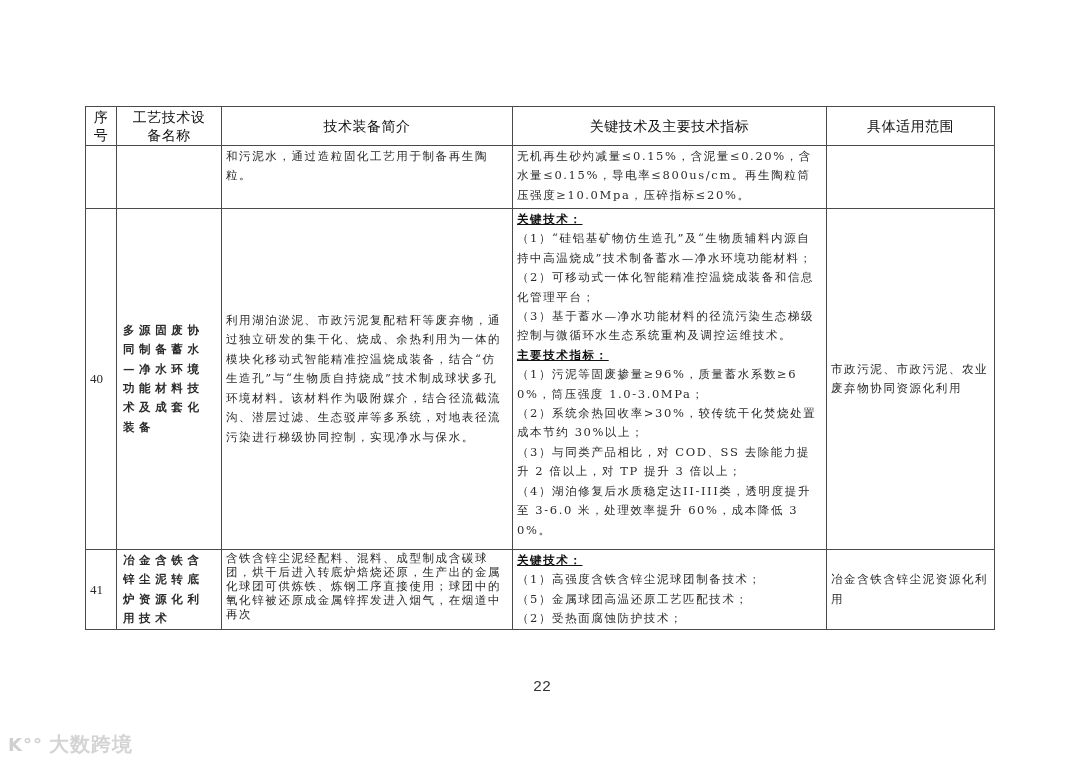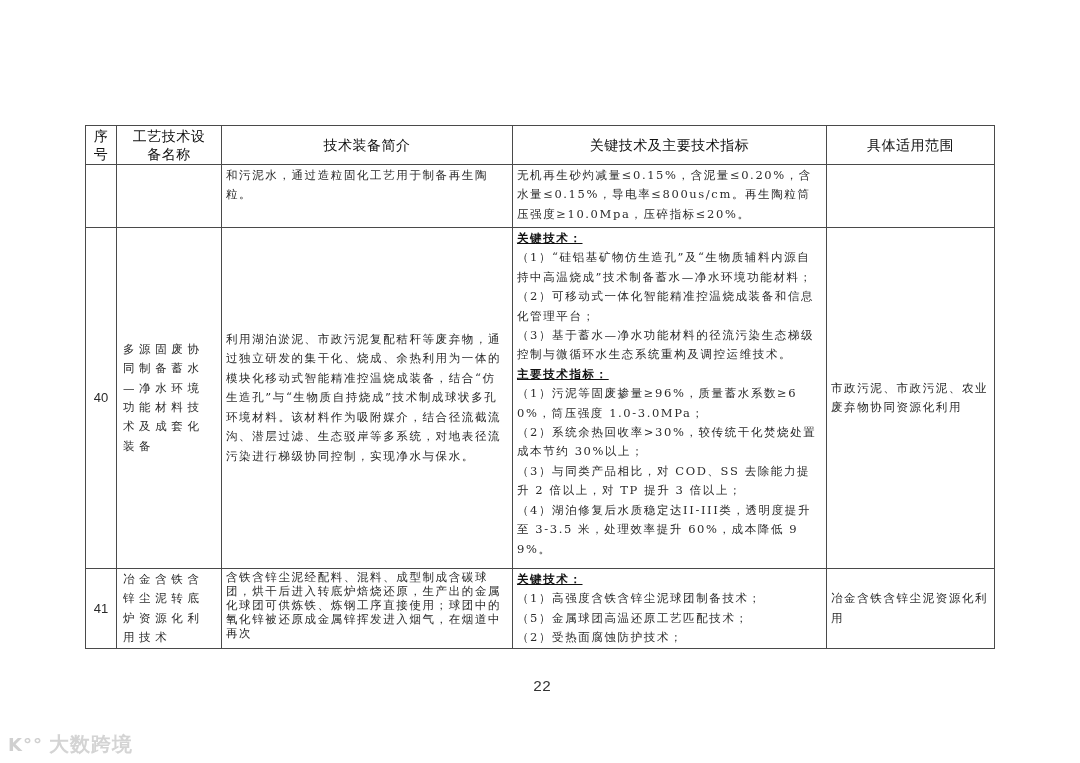--- a/index.html
+++ b/index.html
@@ -1,34 +1,34 @@
 <!DOCTYPE html>
 <html><head>
 <meta charset="utf-8">
 <style>
   html, body { margin: 0; padding: 0; }
   body {
     width: 1080px; height: 763px; background: #ffffff; position: relative; overflow: hidden;
     font-family: "DejaVu Serif", "Liberation Serif", serif; color: #2a2a2a;
   }
   .tbl {
-    position: absolute; left: 85px; top: 125px;
+    position: absolute; left: 85px; top: 106px;
     border-collapse: collapse; table-layout: fixed;
   }
   .tbl td, .tbl th {
     border: 1.5px solid #4a4a4a; vertical-align: middle; padding: 0 4px;
     font-size: 11.5px; line-height: 19.4px; letter-spacing: 1.6px; word-break: break-all;
   }
   .tbl th {
     font-family: "DejaVu Sans", "Liberation Sans", sans-serif; font-weight: normal;
     font-size: 14px; line-height: 18px; color: #111; letter-spacing: 0.5px; text-align: center; height: 38px;
   }
   .tbl td.top { vertical-align: top; padding-top: 1px; }
-  .tbl td.num { text-align: center; font-family: Liberation Sans, sans-serif; font-size: 13px; letter-spacing: 0; }
-  .tbl td.name { letter-spacing: 4.6px; padding: 0 12px 0 6px; }
+  .tbl td.num { text-align: left; font-family: Liberation Serif, serif; font-size: 13px; letter-spacing: 0; }
+  .tbl td.name { letter-spacing: 4.6px; padding: 0 12px 0 6px; font-weight: bold; }
   .sub-head { font-weight: bold; color: #111; text-decoration: underline; }
   .line { display: block; }
   .page-num {
     position: absolute; left: 533px; top: 679px; font-family: Liberation Mono, monospace;
     font-size: 15px; color: #333;
   }
   .watermark {
     position: absolute; left: 8px; top: 731px; display: flex; align-items: center; gap: 6px;
     color: #d4d4d4; font-family: "DejaVu Sans", sans-serif; font-weight: bold; font-size: 20px; letter-spacing: 1px;
   }
@@ -70,21 +70,21 @@
       <td>利用湖泊淤泥、市政污泥复配秸秆等废弃物，通过独立研发的集干化、烧成、余热利用为一体的模块化移动式智能精准控温烧成装备，结合“仿生造孔”与“生物质自持烧成”技术制成球状多孔环境材料。该材料作为吸附媒介，结合径流截流沟、潜层过滤、生态驳岸等多系统，对地表径流污染进行梯级协同控制，实现净水与保水。</td>
       <td class="top">
         <span class="line sub-head">关键技术：</span>
         <span class="line">（1）“硅铝基矿物仿生造孔”及“生物质辅料内源自持中高温烧成”技术制备蓄水—净水环境功能材料；</span>
         <span class="line">（2）可移动式一体化智能精准控温烧成装备和信息化管理平台；</span>
         <span class="line">（3）基于蓄水—净水功能材料的径流污染生态梯级控制与微循环水生态系统重构及调控运维技术。</span>
         <span class="line sub-head">主要技术指标：</span>
         <span class="line">（1）污泥等固废掺量≥96%，质量蓄水系数≥60%，筒压强度 1.0-3.0MPa；</span>
         <span class="line">（2）系统余热回收率&gt;30%，较传统干化焚烧处置成本节约 30%以上；</span>
         <span class="line">（3）与同类产品相比，对 COD、SS 去除能力提升 2 倍以上，对 TP 提升 3 倍以上；</span>
-        <span class="line">（4）湖泊修复后水质稳定达II-III类，透明度提升至 3-3.5 米，处理效率提升 60%，成本降低 99%。</span>
+        <span class="line">（4）湖泊修复后水质稳定达II-III类，透明度提升至 3-6.0 米，处理效率提升 60%，成本降低 30%。</span>
       </td>
       <td>市政污泥、市政污泥、农业废弃物协同资源化利用</td>
     </tr>
     <tr style="height:80px;">
       <td class="num">41</td>
       <td class="name">冶金含铁含锌尘泥转底炉资源化利用技术</td>
       <td class="top" style="line-height:14px;">含铁含锌尘泥经配料、混料、成型制成含碳球团，烘干后进入转底炉焙烧还原，生产出的金属化球团可供炼铁、炼钢工序直接使用；球团中的氧化锌被还原成金属锌挥发进入烟气，在烟道中再次</td>
       <td class="top">
         <span class="line sub-head">关键技术：</span>
         <span class="line">（1）高强度含铁含锌尘泥球团制备技术；</span>

